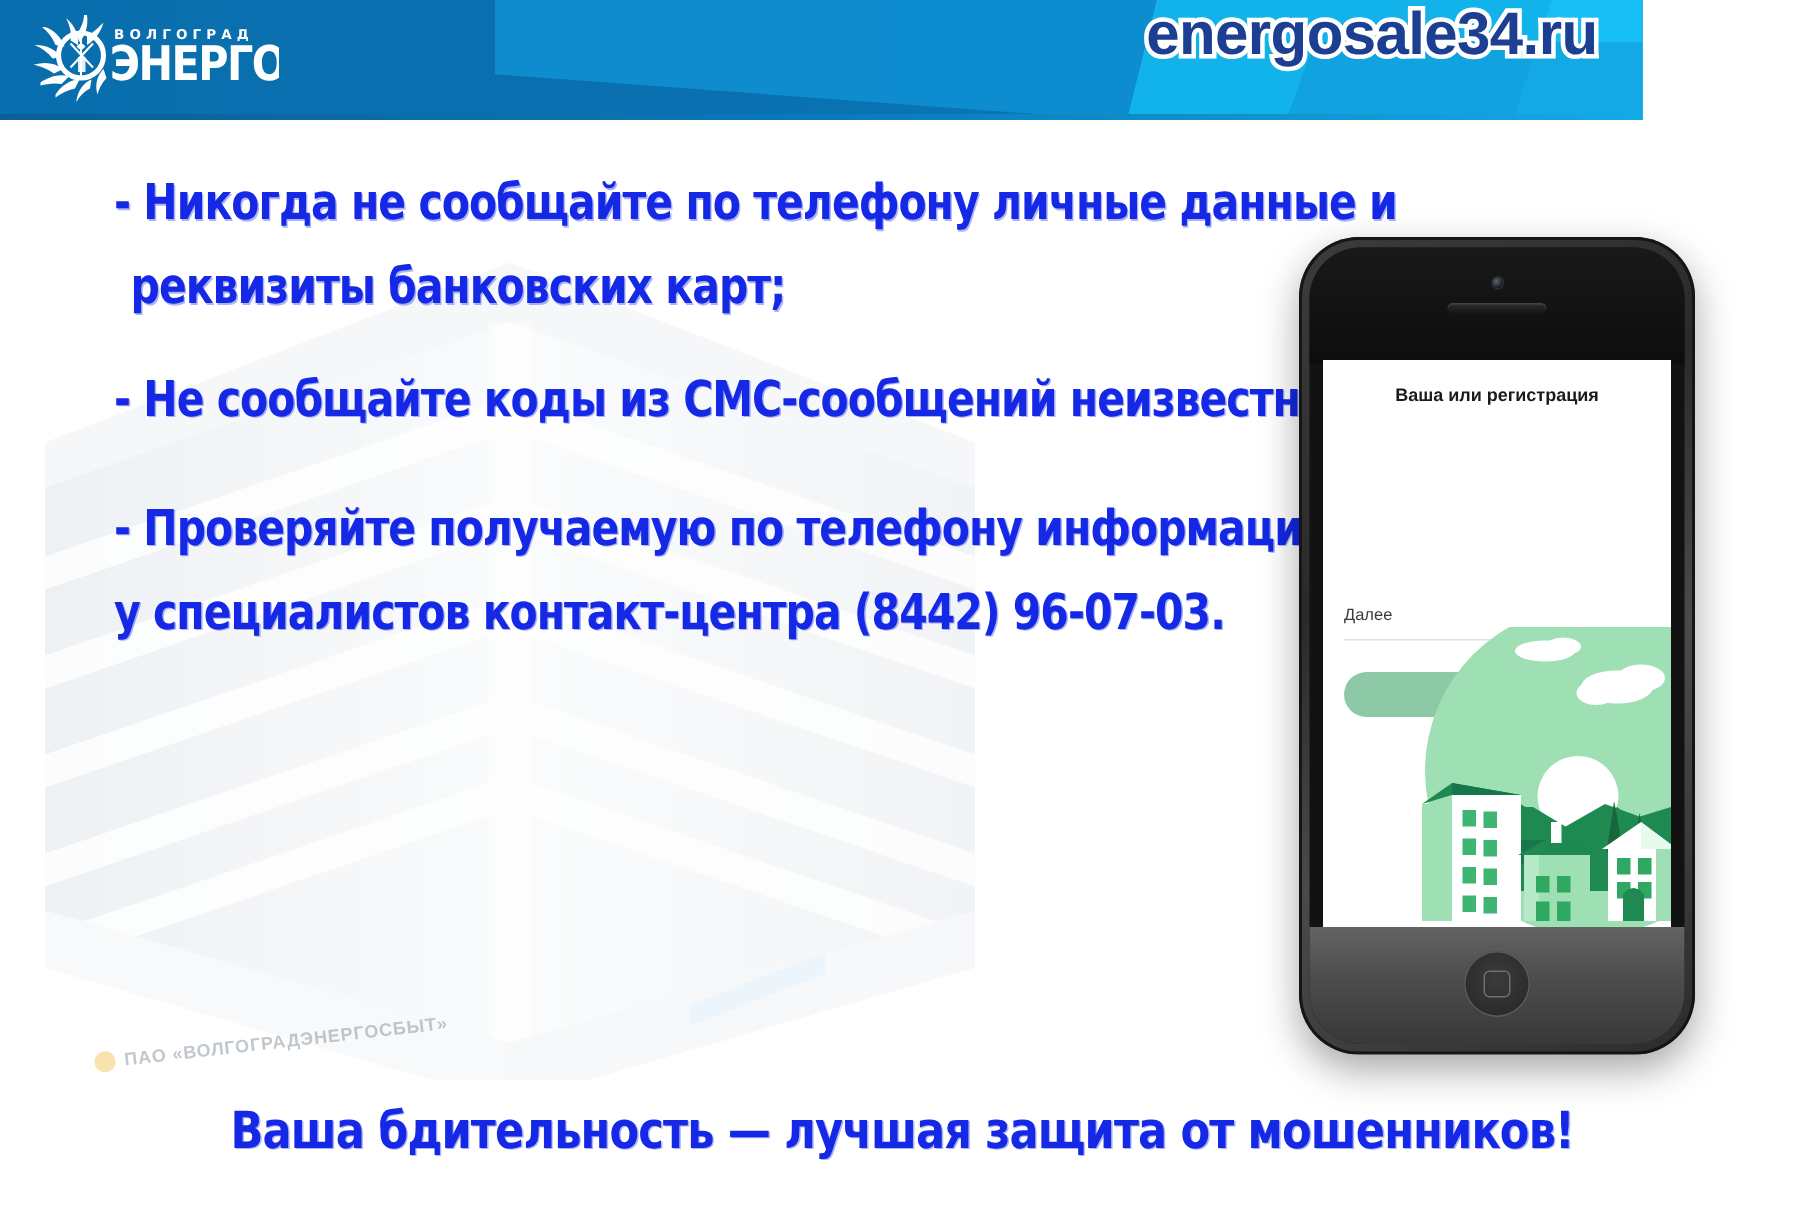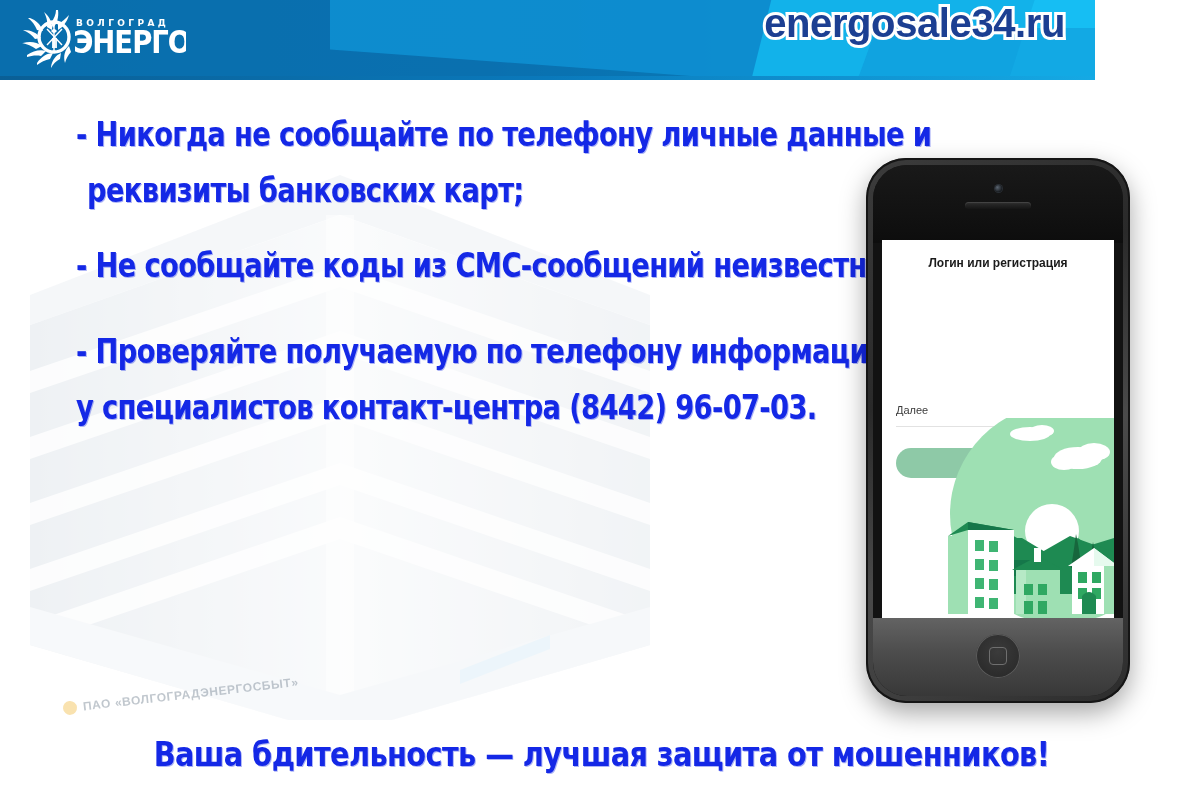--- a/index.html
+++ b/index.html
@@ -421,21 +421,21 @@
   <div class="tagline">Ваша бдительность — лучшая защита от мошенников!</div>
 
   <div class="phone">
     <div class="phone-body"></div>
     <div class="phone-inner"></div>
     <div class="phone-topband"></div>
     <div class="phone-cam"></div>
     <div class="phone-speaker"></div>
 
     <div class="screen">
-      <div class="app-title">Логин или регистрация</div>
+      <div class="app-title">Ваша или регистрация</div>
 
       <div class="login-field">
         <div class="login-label">Далее</div>
         <div class="login-underline"></div>
       </div>
 
       <button class="next-btn">Далее</button>
 
       <div class="illus">
         <svg viewBox="0 0 232 200" width="232" height="200" aria-hidden="true">

